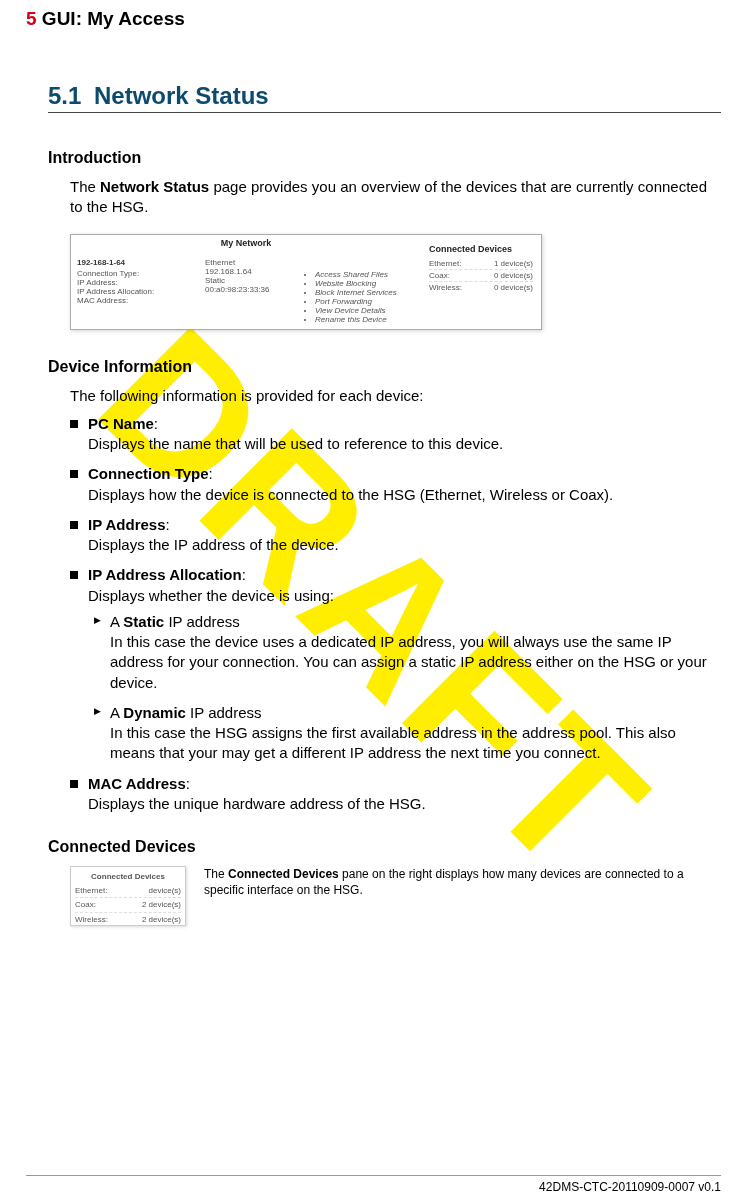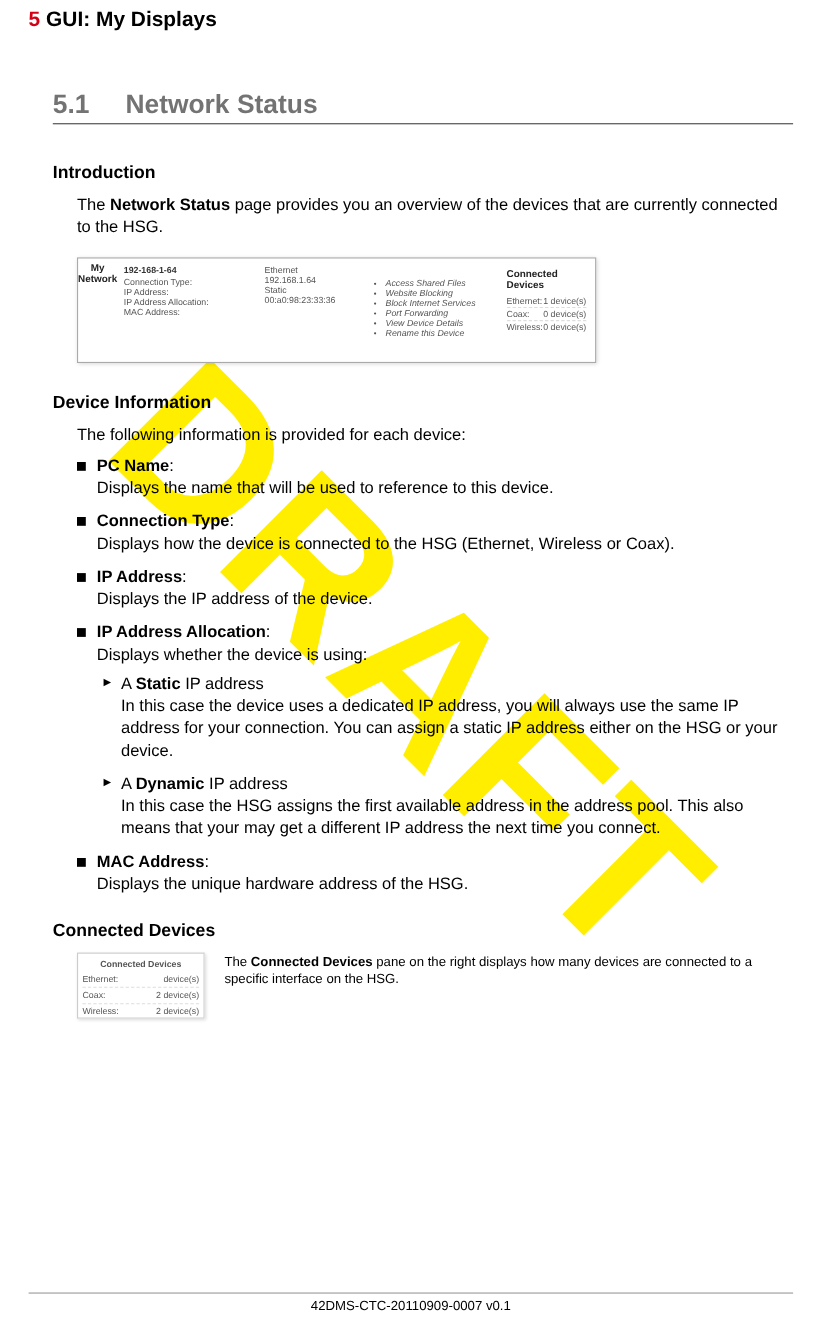--- a/index.html
+++ b/index.html
@@ -29,28 +29,28 @@
   .content { position: relative; z-index: 1; }
   .page-header {
     font-size: 19px;
     font-weight: 700;
     padding-top: 8px;
     padding-bottom: 4px;
   }
   .page-header .ch-num { color: #d40016; }
   .page-header .ch-title { color: #000; }
   .section-heading {
-    color: #737373;
+    color: #0c4a6e;
     font-size: 24px;
     font-weight: 700;
     margin: 48px 0 8px 22px;
     padding-bottom: 2px;
     border-bottom: 1px solid #444;
     display: flex;
-    gap: 30px;
+    gap: 10px;
   }
   .section-heading .sec-num { min-width: 36px; }
   .subsection-intro {
     margin: 36px 0 0 22px;
   }
   .sub-title {
     font-size: 16px;
     font-weight: 700;
     color: #000;
     margin-bottom: 10px;
@@ -143,53 +143,53 @@
     flex-shrink: 0;
   }
   .cd-thumb-title { font-weight:700; text-align:center; margin-bottom:2px;}
   .cd-text { font-size: 12px; line-height: 1.35; }
   .footer {
     position: absolute;
     bottom: 10px;
     left: 26px;
     right: 26px;
     display: flex;
-    justify-content: center;
+    justify-content: flex-end;
     font-size: 12px;
     color: #000;
     border-top: 1px solid #999;
     padding-top: 4px;
   }
 </style>
 </head>
 <body>
 
 <div class="watermark">DRAFT</div>
 
 <div class="content">
 
   <div class="page-header">
     <span class="ch-num">5</span>
-    <span class="ch-title">GUI: My Displays</span>
+    <span class="ch-title">GUI: My Access</span>
   </div>
 
   <div class="section-heading">
     <span class="sec-num">5.1</span>
     <span>Network Status</span>
   </div>
 
   <div class="subsection-intro">
     <div class="sub-title">Introduction</div>
     <div class="body-text">
       <span>The </span><b>Network Status</b><span> page provides you an overview of the devices that are currently connected to the HSG.</span>
     </div>
   </div>
 
   <div class="screenshot-box">
-    <div style="flex:0 0 350px; display:flex; ">
+    <div style="flex:0 0 350px; display:flex; flex-direction:column;">
       <div class="shot-title-row">My Network</div>
       <div style="display:flex; flex:1;">
         <div class="shot-col1">
           <div class="device-head">192-168-1-64</div>
           <div class="shot-label">Connection Type:</div>
           <div class="shot-label">IP Address:</div>
           <div class="shot-label">IP Address Allocation:</div>
           <div class="shot-label">MAC Address:</div>
         </div>
         <div class="shot-col2">

